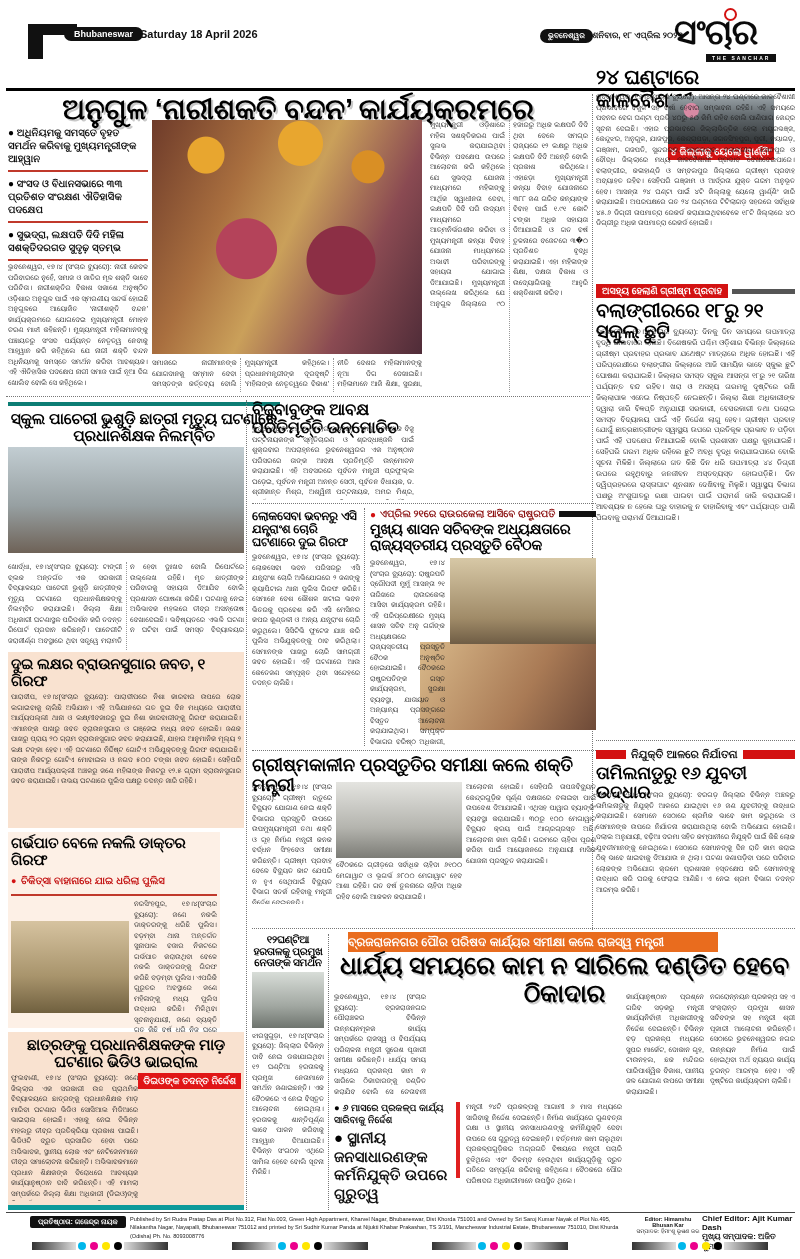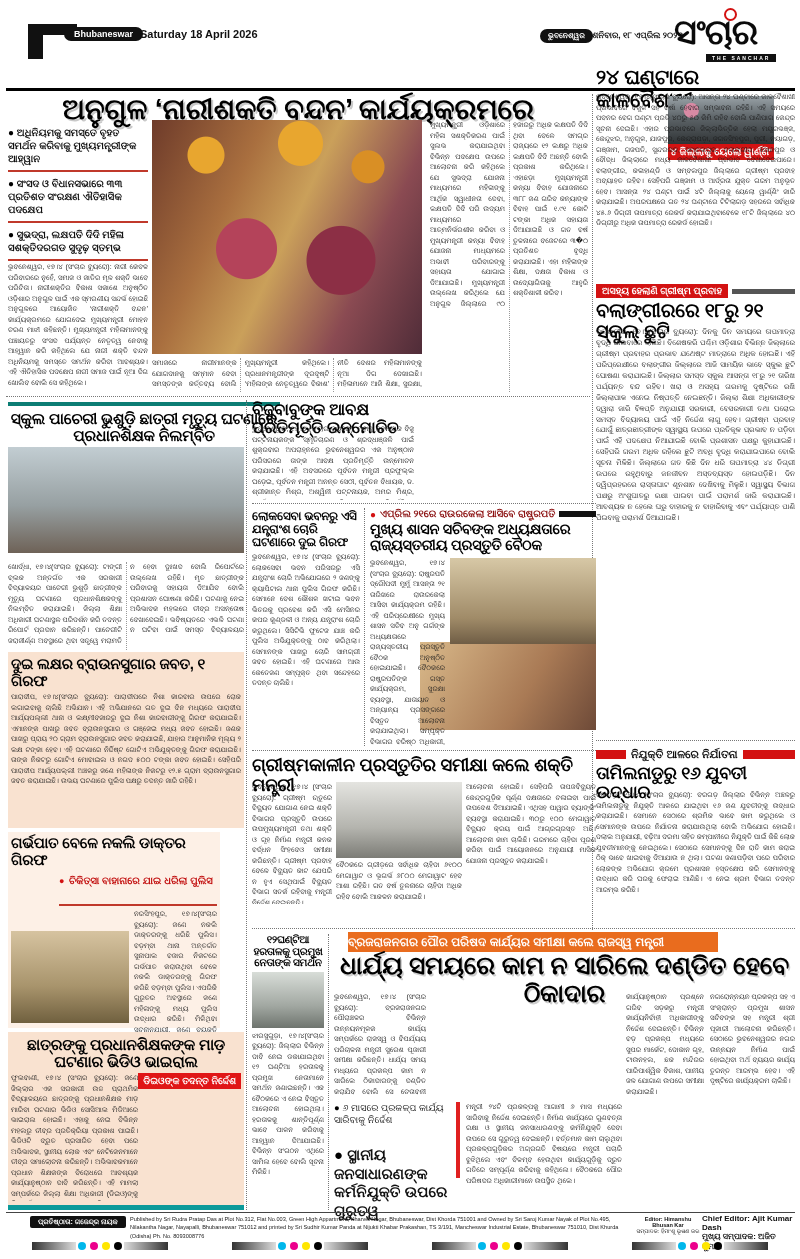--- a/index.html
+++ b/index.html
@@ -126,21 +126,21 @@
     <div class="body" style="height:188px;">ଭୁବନେଶ୍ୱର, ୧୭।୪ (ସଂଚାର ବ୍ୟୁରୋ): ରାଷ୍ଟ୍ରପତି ଦ୍ରୌପଦୀ ମୁର୍ମୁ ଆସନ୍ତା ୨୧ ତାରିଖରେ ରାଉରକେଲା ଆସିବା କାର୍ଯ୍ୟକ୍ରମ ରହିଛି। ଏହି ପରିପ୍ରେକ୍ଷୀରେ ମୁଖ୍ୟ ଶାସନ ସଚିବ ଅନୁ ଗର୍ଗଙ୍କ ଅଧ୍ୟକ୍ଷତାରେ ରାଜ୍ୟସ୍ତରୀୟ ପ୍ରସ୍ତୁତି ବୈଠକ ଅନୁଷ୍ଠିତ ହୋଇଯାଇଛି। ବୈଠକରେ ରାଷ୍ଟ୍ରପତିଙ୍କ ଗସ୍ତ କାର୍ଯ୍ୟକ୍ରମ, ସୁରକ୍ଷା ବ୍ୟବସ୍ଥା, ଯାତାୟାତ ଓ ଅନ୍ୟାନ୍ୟ ପ୍ରସଙ୍ଗରେ ବିସ୍ତୃତ ଆଲୋଚନା କରାଯାଇଥିଲା। ସମ୍ପୃକ୍ତ ବିଭାଗର ବରିଷ୍ଠ ଅଧିକାରୀ, ପୁଲିସ ମହାନିର୍ଦ୍ଦେଶକ ଓ ସୁନ୍ଦରଗଡ଼ ଜିଲ୍ଲା ପ୍ରଶାସନର ଅଧିକାରୀମାନେ ବୈଠକରେ ଯୋଗ ଦେଇଥିଲେ। ରାଷ୍ଟ୍ରପତିଙ୍କ ଗସ୍ତକୁ ସୁବ୍ୟବସ୍ଥିତ କରିବା ପାଇଁ ସମସ୍ତ ପ୍ରସ୍ତୁତି ଠିକ୍ ସମୟରେ ସାରିବାକୁ ମୁଖ୍ୟ ଶାସନ ସଚିବ ନିର୍ଦ୍ଦେଶ ଦେଇଛନ୍ତି।</div>
   </div>
 
   <div class="abs" style="left:8px;top:652px;width:236px;height:176px;background:#f9e2d0;padding:2px 3px;box-sizing:border-box;">
     <div class="hl" style="font-size:15px;margin:2px 0 3px;">ଦୁଇ ଲକ୍ଷର ବ୍ରାଉନସୁଗାର ଜବତ, ୧ ଗିରଫ</div>
     <div class="body" style="height:140px;">ପାରାଦୀପ, ୧୭।୪(ସଂଚାର ବ୍ୟୁରୋ): ପାରାଦୀପରେ ନିଶା କାରବାର ଉପରେ ରୋକ ଲଗାଇବାକୁ ଚାଲିଛି ଅଭିଯାନ। ଏହି ଅଭିଯାନରେ ଗତ ଦୁଇ ଦିନ ମଧ୍ୟରେ ପାରାଦୀପ ଆର୍ଯ୍ୟପଲ୍ଲୀ ଥାନା ଓ ଲକ୍ଷ୍ମୀବଜାରରୁ ଦୁଇ ନିଶା କାରବାରୀଙ୍କୁ ଗିରଫ କରାଯାଇଛି। ଏମାନଙ୍କ ପାଖରୁ ଜବତ ବ୍ରାଉନସୁଗାର ଓ ଗଞ୍ଜେଇ ମଧ୍ୟ ଜବତ ହୋଇଛି। ଜଣକ ପାଖରୁ ପ୍ରାୟ ୨୦ ଗ୍ରାମ ବ୍ରାଉନସୁଗାର ଜବତ କରାଯାଇଛି, ଯାହାର ଆନୁମାନିକ ମୂଲ୍ୟ ୨ ଲକ୍ଷ ଟଙ୍କା ହେବ। ଏହି ଘଟଣାରେ ନିର୍ଦ୍ଦିଷ୍ଟ ଗୋଟିଏ ଅଭିଯୁକ୍ତଙ୍କୁ ଗିରଫ କରାଯାଇଛି। ତାଙ୍କ ନିକଟରୁ ଗୋଟିଏ ମୋବାଇଲ ଓ ନଗଦ ୫୦୦ ଟଙ୍କା ଜବତ ହୋଇଛି। ସେହିପରି ପାରାଦୀପ ଆର୍ଯ୍ୟପଲ୍ଲୀ ଅଞ୍ଚଳରୁ ଜଣେ ମହିଳାଙ୍କ ନିକଟରୁ ୧୨.୫ ଗ୍ରାମ ବ୍ରାଉନସୁଗାର ଜବତ କରାଯାଇଛି। ଉଭୟ ଘଟଣାରେ ପୁଲିସ ପକ୍ଷରୁ ତଦନ୍ତ ଜାରି ରହିଛି।</div>
   </div>
 
   <div class="abs" style="left:8px;top:832px;width:212px;height:196px;background:#fdf0e6;padding:2px 3px;box-sizing:border-box;">
     <div class="hl" style="font-size:15px;margin:1px 0 2px;">ଗର୍ଭପାତ ବେଳେ ନକଲି ଡାକ୍ତର ଗିରଫ</div>
-    <div style="border-bottom:2px solid #c0392b;padding-bottom:16px;margin-bottom:3px;margin-left:48px;">
+    <div style="border-bottom:2px solid #c0392b;padding-bottom:6px;margin-bottom:3px;">
       <span style="color:#d31212;font-size:9px;">●</span>
       <span style="color:#c21010;font-weight:bold;font-size:10px;">ଚିକିତ୍ସା ବାହାନାରେ ଯାଇ ଧରିଲା ପୁଲିସ</span>
     </div>
     <div style="overflow:hidden;height:158px;">
       <div class="photo ph-police" style="float:left;width:118px;height:92px;margin:22px 5px 2px 0;"></div>
       <div class="body" style="height:158px;">ନରସିଂହପୁର, ୧୭।୪(ସଂଚାର ବ୍ୟୁରୋ): ଜଣେ ନକଲି ଡାକ୍ତରଙ୍କୁ ଧରିଛି ପୁଲିସ। ବଡ଼ମ୍ବା ଥାନା ଅନ୍ତର୍ଗତ ସୁନାପାଲ ବଜାର ନିକଟରେ ଗର୍ଭପାତ କରାଉଥିବା ବେଳେ ନକଲି ଡାକ୍ତରଙ୍କୁ ଗିରଫ କରିଛି ବଡ଼ମ୍ବା ପୁଲିସ। ଏପରିକି ଗୁରୁତର ଅବସ୍ଥାରେ ଜଣେ ମହିଳାଙ୍କୁ ମଧ୍ୟ ପୁଲିସ ଉଦ୍ଧାର କରିଛି। ମିଳିଥିବା ସୂଚନାନୁଯାୟୀ, ଜଣେ ବ୍ୟକ୍ତି ଗତ କିଛି ବର୍ଷ ଧରି ନିଜ ଘରେ ବେଆଇନ ଗର୍ଭପାତ କ୍ଲିନିକ ଚଳାଉଥିଲେ। ଗର୍ଭ ନଷ୍ଟ କରିବା ପାଇଁ ଗତ ୧୨ ବର୍ଷ ହେବ ଏଠାରେ ଦୂରଦୂରାନ୍ତରୁ ଲୋକଙ୍କ ଭିଡ଼ ଲାଗୁଥିଲା। ଏକ ଗୋପନୀୟ ସୂଚନା ପାଇ ପୁଲିସ ଚିକିତ୍ସା ବାହାନାରେ ଯାଇ ତାଙ୍କୁ ହାତେହାତେ ଧରିଥିଲା। ତେବେ ଉକ୍ତ ନକଲି ଡାକ୍ତରଙ୍କ ବିରୋଧରେ ମାମଲା ରୁଜୁ କରାଯାଇ କୋର୍ଟ ଚାଲାଣ କରାଯାଇଛି। ଘଟଣାର ଅଧିକ ତଦନ୍ତ ଜାରି ରହିଛି ବୋଲି ଥାନା ଅଧିକାରୀ ସୂଚନା ଦେଇଛନ୍ତି।</div>
     </div>
   </div>
 
   <div class="abs" style="left:8px;top:1032px;width:236px;height:178px;background:#f9e2d0;border-bottom:5px solid #0c9a9a;padding:2px 3px;box-sizing:border-box;">
@@ -171,21 +171,21 @@
 
   <div class="abs kick-orange" style="left:348px;top:932px;width:370px;">ବ୍ରଜରାଜନଗର ପୌର ପରିଷଦ କାର୍ଯ୍ୟର ସମୀକ୍ଷା କଲେ ରାଜସ୍ୱ ମନ୍ତ୍ରୀ</div>
   <div class="abs hl center" style="left:334px;top:952px;width:461px;font-size:25px;font-weight:900;text-shadow:1.5px 1.5px 0 #cfcfcf;">ଧାର୍ଯ୍ୟ ସମୟରେ କାମ ନ ସାରିଲେ ଦଣ୍ଡିତ ହେବେ ଠିକାଦାର</div>
 
   <div class="abs body" style="left:334px;top:992px;width:92px;height:104px;">ଭୁବନେଶ୍ୱର, ୧୭।୪ (ସଂଚାର ବ୍ୟୁରୋ): ବ୍ରଜରାଜନଗର ପୌରାଞ୍ଚଳର ବିଭିନ୍ନ ଉନ୍ନୟନମୂଳକ କାର୍ଯ୍ୟ ସମ୍ପର୍କରେ ରାଜସ୍ୱ ଓ ବିପର୍ଯ୍ୟୟ ପରିଚାଳନା ମନ୍ତ୍ରୀ ସୁରେଶ ପୂଜାରୀ ସମୀକ୍ଷା କରିଛନ୍ତି। ଧାର୍ଯ୍ୟ ସମୟ ମଧ୍ୟରେ ପ୍ରକଳ୍ପ କାମ ନ ସାରିଲେ ଠିକାଦାରଙ୍କୁ ଦଣ୍ଡିତ କରାଯିବ ବୋଲି ସେ ଚେତାବନୀ ଦେଇଛନ୍ତି।</div>
 
   <div class="abs body" style="left:626px;top:992px;width:78px;height:216px;">କାର୍ଯ୍ୟାନୁଷ୍ଠାନ ପ୍ରଶ୍ନେ ଗରିବ ସଡ଼କରୁ ମନ୍ତ୍ରୀ କାର୍ଯ୍ୟନିର୍ବାହୀ ଅଧିକାରୀଙ୍କୁ ନିର୍ଦ୍ଦେଶ ଦେଇଛନ୍ତି। ବିଭିନ୍ନ ବଡ଼ ପ୍ରକଳ୍ପ ମଧ୍ୟରେ ସୁପର ମାର୍କେଟ, ଦୋକାନ ଗୃହ, ଟାଉନହଲ, ଛକ ମନ୍ଦିରର ପାରିପାର୍ଶ୍ୱିକ ବିକାଶ, ପାନୀୟ ଜଳ ଯୋଗାଣ ଉପରେ ସମୀକ୍ଷା କରାଯାଇଛି।</div>
   <div class="abs body" style="left:710px;top:992px;width:85px;height:216px;">ନଗରୋନ୍ନୟନ ପ୍ରକଳ୍ପ ସହ ଏ ସଂକ୍ରାନ୍ତ ପ୍ରମୁଖ ଶାସନ ସଚିବଙ୍କ ସହ ମନ୍ତ୍ରୀ ଶ୍ରୀ ପୂଜାରୀ ଆଲୋଚନା କରିଛନ୍ତି। ସେଠାରେ ଭୁବନେଶ୍ୱରର ନଗର ଉନ୍ନୟନ ନିର୍ମାଣ ପାଇଁ ହୋଇଥିବା ଅର୍ଥ ବ୍ୟୟର କାର୍ଯ୍ୟ ତୁରନ୍ତ ଆରମ୍ଭ ହେବ। ଏହି ଦୃଷ୍ଟିରେ କାର୍ଯ୍ୟକ୍ରମ ଚାଲିଛି।</div>
 
   <div class="abs" style="left:334px;top:1102px;width:116px;">
-    <div style="font-size:9.5px;font-weight:normal;line-height:1.25;margin-bottom:20px;">
+    <div style="font-size:9.5px;font-weight:bold;line-height:1.25;margin-bottom:3px;">
       <span class="dot">●</span>
       <span>୬ ମାସରେ ପ୍ରକଳ୍ପ କାର୍ଯ୍ୟ ସାରିବାକୁ ନିର୍ଦ୍ଦେଶ</span>
     </div>
     <div style="font-size:15px;font-weight:bold;line-height:1.25;">
       <span class="dot">●</span>
       <span>ସ୍ଥାନୀୟ ଜନସାଧାରଣଙ୍କ କର୍ମନିଯୁକ୍ତି ଉପରେ ଗୁରୁତ୍ୱ</span>
     </div>
   </div>
   <div class="abs" style="left:456px;top:1102px;width:4px;height:76px;background:#e02020;"></div>
   <div class="abs body" style="left:466px;top:1102px;width:156px;height:106px;">ମନ୍ତ୍ରୀ ୨୪ଟି ପ୍ରକଳ୍ପକୁ ଆଗାମୀ ୬ ମାସ ମଧ୍ୟରେ ସାରିବାକୁ ନିର୍ଦ୍ଦେଶ ଦେଇଛନ୍ତି। ନିର୍ମାଣ କାର୍ଯ୍ୟରେ ଗୁଣବତ୍ତା ରକ୍ଷା ଓ ସ୍ଥାନୀୟ ଜନସାଧାରଣଙ୍କୁ କର୍ମନିଯୁକ୍ତି ଦେବା ଉପରେ ସେ ଗୁରୁତ୍ୱ ଦେଇଛନ୍ତି। ବର୍ତ୍ତମାନ କାମ ଚାଲୁଥିବା ପ୍ରକଳ୍ପଗୁଡ଼ିକର ଅଗ୍ରଗତି ବିଷୟରେ ମନ୍ତ୍ରୀ ପଚାରି ବୁଝିଥିଲେ ଏବଂ ବିଳମ୍ବ ହେଉଥିବା କାର୍ଯ୍ୟଗୁଡ଼ିକୁ ଦ୍ରୁତ ଗତିରେ ସମ୍ପୂର୍ଣ୍ଣ କରିବାକୁ କହିଥିଲେ। ବୈଠକରେ ପୌର ପରିଷଦର ଅଧିକାରୀମାନେ ଉପସ୍ଥିତ ଥିଲେ।</div>

